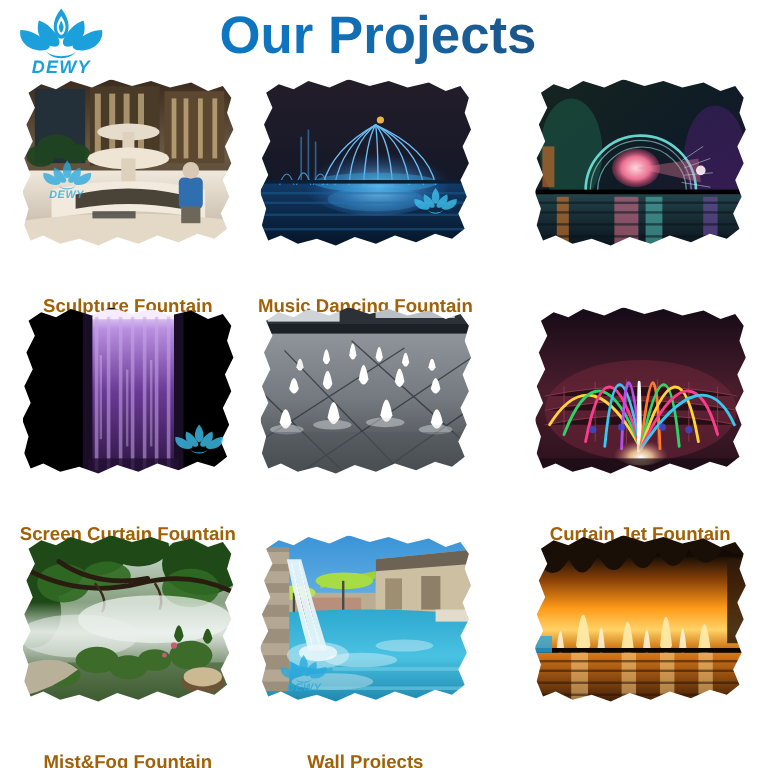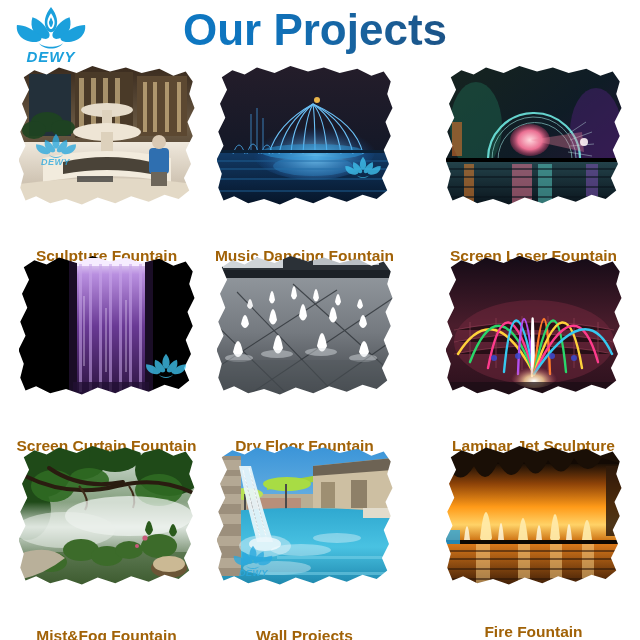--- a/index.html
+++ b/index.html
@@ -295,21 +295,20 @@
             </g>
             <g fill="#0a141c" opacity=".55">
               <rect y="102" width="176" height="2"></rect>
                 <rect y="110" width="176" height="2"></rect>
               <rect y="120" width="176" height="2"></rect>
                 <rect y="130" width="176" height="2"></rect>
             </g>
           </svg>
         </div>
       </div>
-      <div class="caption">Screen Laser Fountain</div>
     </div>
 
     <div class="cell c0 r1">
       <div class="thumb">
         <div class="shape torn">
           <svg class="art" viewBox="0 0 176 140" preserveAspectRatio="none">
             <defs>
               <linearGradient id="g4c" x1="0" y1="0" x2="0" y2="1">
                 <stop offset="0" stop-color="#f3e9fb"></stop>
                   <stop offset=".12" stop-color="#b98fe0"></stop>
@@ -399,21 +398,20 @@
             <g fill="#dfe4e8" opacity=".45">
               <ellipse cx="60" cy="98" rx="16" ry="4"></ellipse>
                 <ellipse cx="104" cy="96" rx="16" ry="4"></ellipse>
               <ellipse cx="22" cy="102" rx="14" ry="4"></ellipse>
                 <ellipse cx="146" cy="102" rx="14" ry="4"></ellipse>
             </g>
             <rect y="104" width="176" height="36" fill="#53585e" opacity=".45"></rect>
           </svg>
         </div>
       </div>
-      <div class="caption">Dry Floor Fountain</div>
     </div>
 
     <div class="cell c2 r1">
       <div class="thumb">
         <div class="shape torn">
           <svg class="art" viewBox="0 0 176 140" preserveAspectRatio="none">
             <defs>
               <radialGradient id="g6glow" cx=".5" cy=".78" r=".45">
                 <stop offset="0" stop-color="#ffffff"></stop>
                   <stop offset=".4" stop-color="#ffd9a0" stop-opacity=".8"></stop>
@@ -455,21 +453,21 @@
             <g fill="#3a4ad0" opacity=".85">
               <circle cx="48" cy="102" r="3"></circle>
                 <circle cx="72" cy="100" r="3"></circle>
               <circle cx="106" cy="100" r="3"></circle>
                 <circle cx="128" cy="102" r="3"></circle>
             </g>
             <rect y="126" width="176" height="14" fill="#1a0d14" opacity=".7"></rect>
           </svg>
         </div>
       </div>
-      <div class="caption">Laminar Jet Sculpture</div>
+      <div class="caption">Curtain Jet Fountain</div>
     </div>
 
     <div class="cell c0 r2">
       <div class="thumb">
         <div class="shape torn">
           <svg class="art" viewBox="0 0 176 140" preserveAspectRatio="none">
             <defs>
               <linearGradient id="g7bg" x1="0" y1="0" x2="0" y2="1">
                 <stop offset="0" stop-color="#dfe8e4"></stop>
                   <stop offset=".35" stop-color="#8fa88a"></stop>
@@ -650,17 +648,16 @@
               <rect y="104" width="176" height="2"></rect>
                 <rect y="112" width="176" height="2"></rect>
               <rect y="122" width="176" height="2"></rect>
                 <rect y="132" width="176" height="2"></rect>
             </g>
             <path d="M0 84 L14 84 L14 98 L0 98 Z" fill="#2aa8e0" opacity=".8"></path>
             <rect x="160" y="20" width="16" height="70" fill="#2e1a0a" opacity=".85"></rect>
           </svg>
         </div>
       </div>
-      <div class="caption cap-shift-up">Fire Fountain</div>
     </div>
 
   </div>
 </div>
 
 </body></html>

